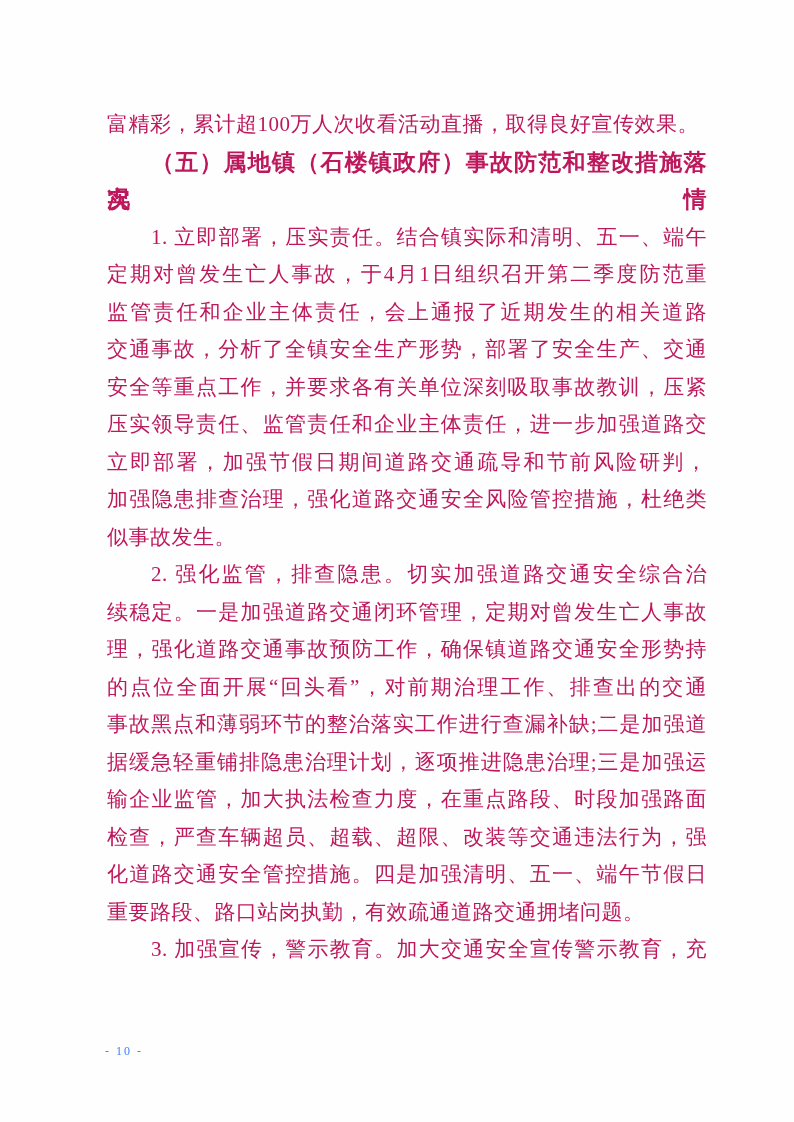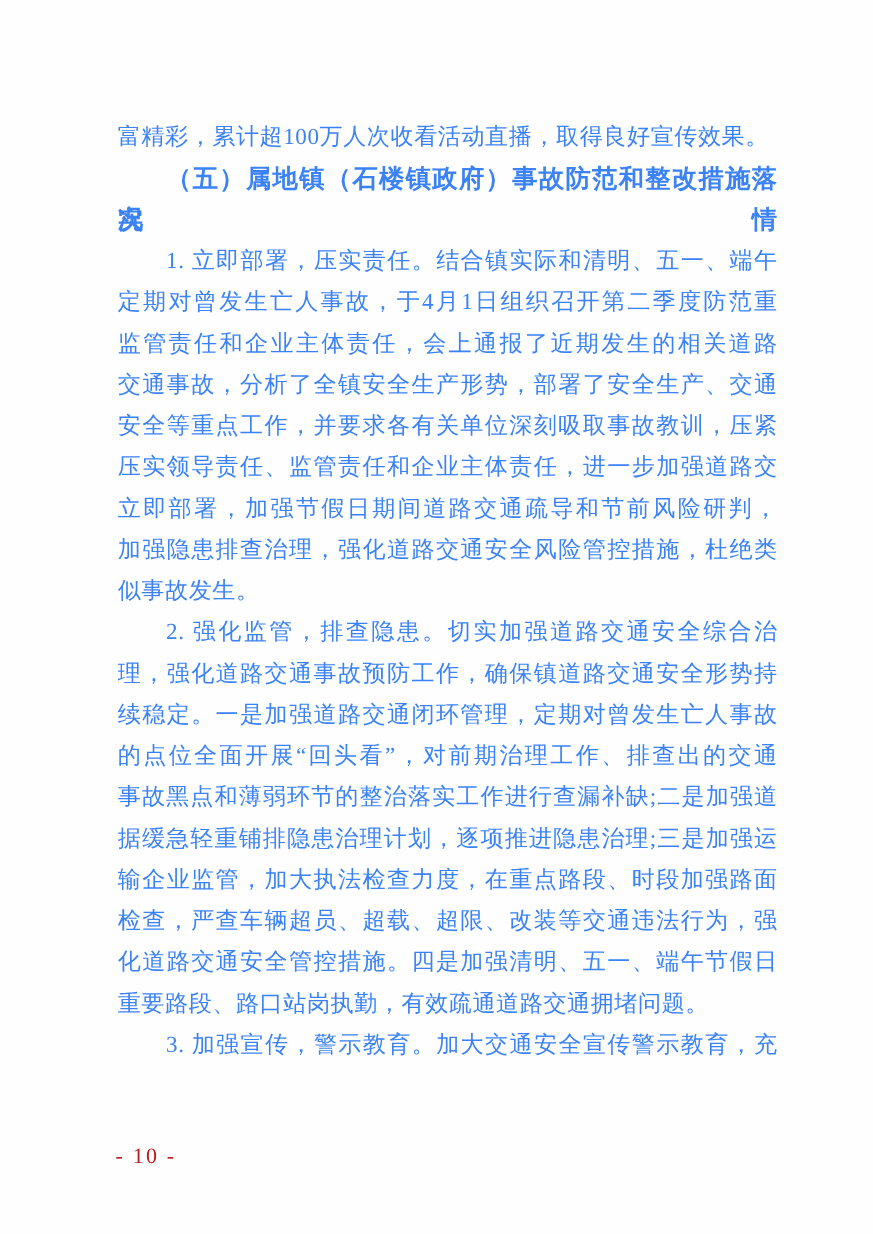--- a/index.html
+++ b/index.html
@@ -19,43 +19,43 @@
   .content {
     position: absolute;
     left: 107px;
     top: 106px;
     width: 600px;
   }
   .line {
     height: 37.5px;
     line-height: 37.5px;
     font-size: 21px;
-    color: #3b82f6;
+    color: #be185d;
     text-align: justify;
     letter-spacing: 0.5px;
     white-space: nowrap;
   }
   .line.fill {
     white-space: normal;
     text-align-last: justify;
   }
   .line.bold {
     font-weight: 700;
     font-size: 23px;
   }
   .line.ind2 {
     text-indent: 44px;
   }
   .footer {
     position: absolute;
     left: 105px;
     top: 1039px;
-    font-size: 20px;
+    font-size: 12px;
     line-height: 24px;
-    color: #b91c1c;
+    color: #3b82f6;
     letter-spacing: 2px;
   }
 </style>
 </head>
 <body>
 
 <div class="page" style="background: rgb(254, 254, 254);">
   <div class="content" id="lines-container" style="color: rgb(43, 43, 43);">
       <div class="line">富精彩，累计超100万人次收看活动直播，取得良好宣传效果。</div>
       <div class="line fill bold ind2">（五）属地镇（石楼镇政府）事故防范和整改措施落实情</div>
@@ -63,22 +63,22 @@
       <div class="line fill ind2">1. 立即部署，压实责任。结合镇实际和清明、五一、端午</div>
       <div class="line fill">定期对曾发生亡人事故，于4月1日组织召开第二季度防范重</div>
       <div class="line fill">监管责任和企业主体责任，会上通报了近期发生的相关道路</div>
       <div class="line fill">交通事故，分析了全镇安全生产形势，部署了安全生产、交通</div>
       <div class="line fill">安全等重点工作，并要求各有关单位深刻吸取事故教训，压紧</div>
       <div class="line fill">压实领导责任、监管责任和企业主体责任，进一步加强道路交</div>
       <div class="line fill">立即部署，加强节假日期间道路交通疏导和节前风险研判，</div>
       <div class="line fill">加强隐患排查治理，强化道路交通安全风险管控措施，杜绝类</div>
       <div class="line">似事故发生。</div>
       <div class="line fill ind2">2. 强化监管，排查隐患。切实加强道路交通安全综合治</div>
+      <div class="line fill">续稳定。一是加强道路交通闭环管理，定期对曾发生亡人事故</div>
       <div class="line fill">理，强化道路交通事故预防工作，确保镇道路交通安全形势持</div>
-      <div class="line fill">续稳定。一是加强道路交通闭环管理，定期对曾发生亡人事故</div>
       <div class="line fill">的点位全面开展“回头看”，对前期治理工作、排查出的交通</div>
       <div class="line fill">事故黑点和薄弱环节的整治落实工作进行查漏补缺;二是加强道</div>
       <div class="line fill">据缓急轻重铺排隐患治理计划，逐项推进隐患治理;三是加强运</div>
       <div class="line fill">输企业监管，加大执法检查力度，在重点路段、时段加强路面</div>
       <div class="line fill">检查，严查车辆超员、超载、超限、改装等交通违法行为，强</div>
       <div class="line fill">化道路交通安全管控措施。四是加强清明、五一、端午节假日</div>
       <div class="line">重要路段、路口站岗执勤，有效疏通道路交通拥堵问题。</div>
       <div class="line fill ind2">3. 加强宣传，警示教育。加大交通安全宣传警示教育，充</div>
     </div>
   <div class="footer">- 10 -</div>

